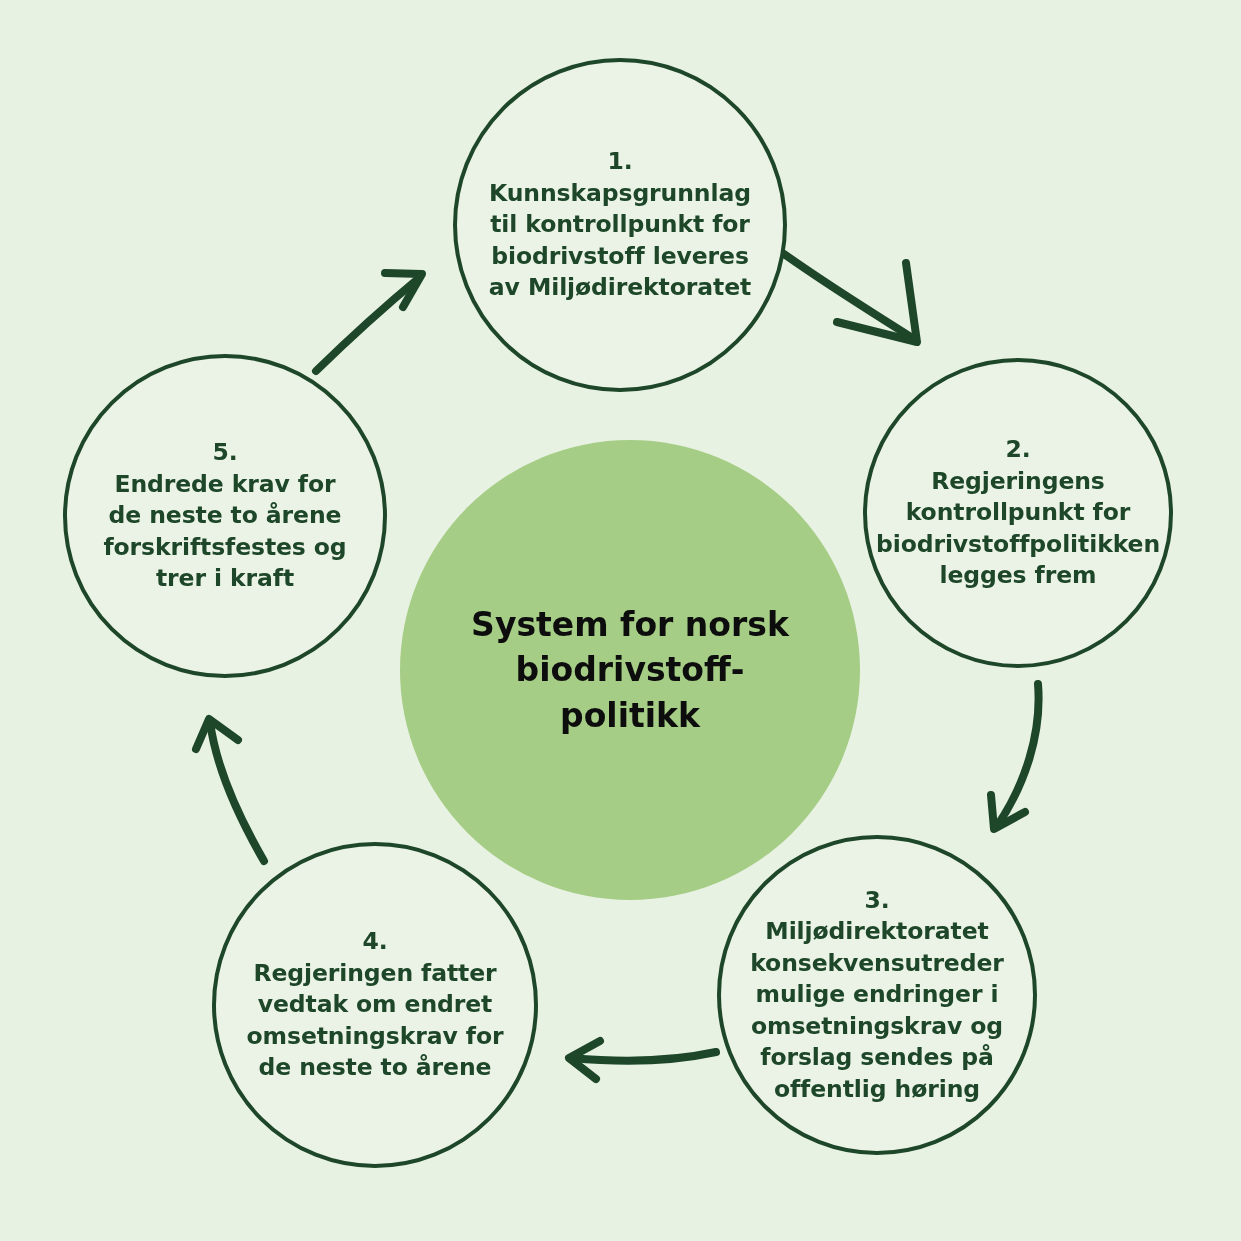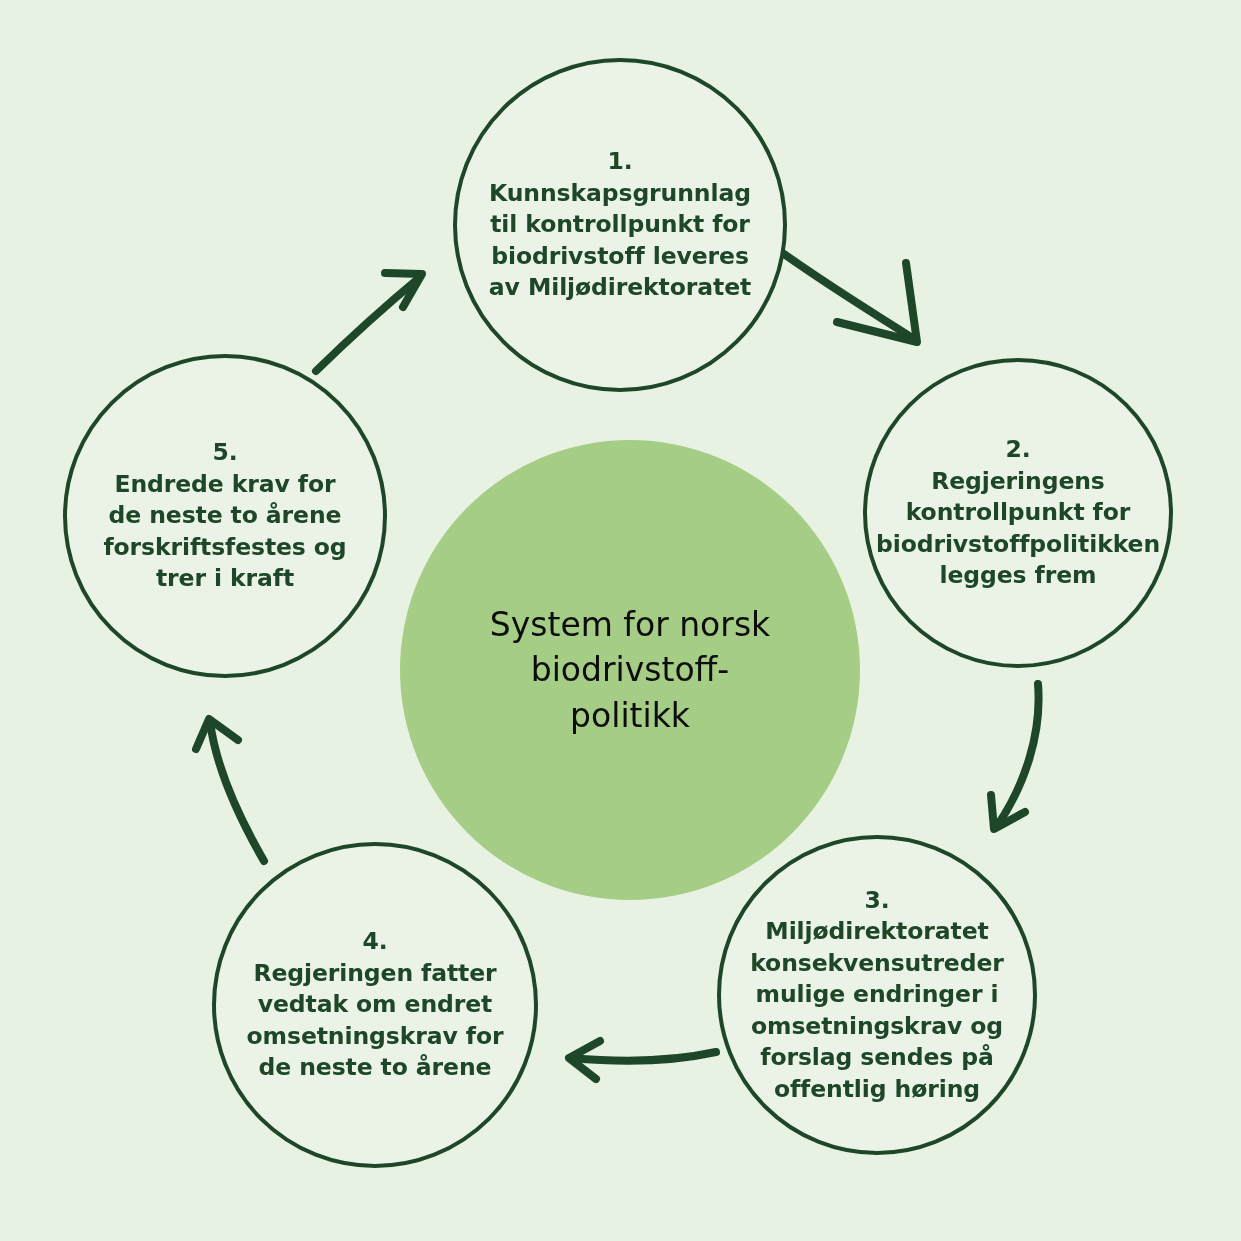--- a/index.html
+++ b/index.html
@@ -50,21 +50,21 @@
     letter-spacing: -0.1px;
   }
   .hub-circle {
     background: #a5cd85;
     border: none;
     color: #000000;
   }
   .hub-text {
     font-size: 33px;
     line-height: 1.38;
-    font-weight: normal;
+    font-weight: bold;
     white-space: pre-line;
     color: #0d0d0d;
   }
 </style>
 </head>
 <body>
 
 <div id="diagram-root">
 
   <svg id="cycle-svg" viewBox="0 0 1241 1241">

